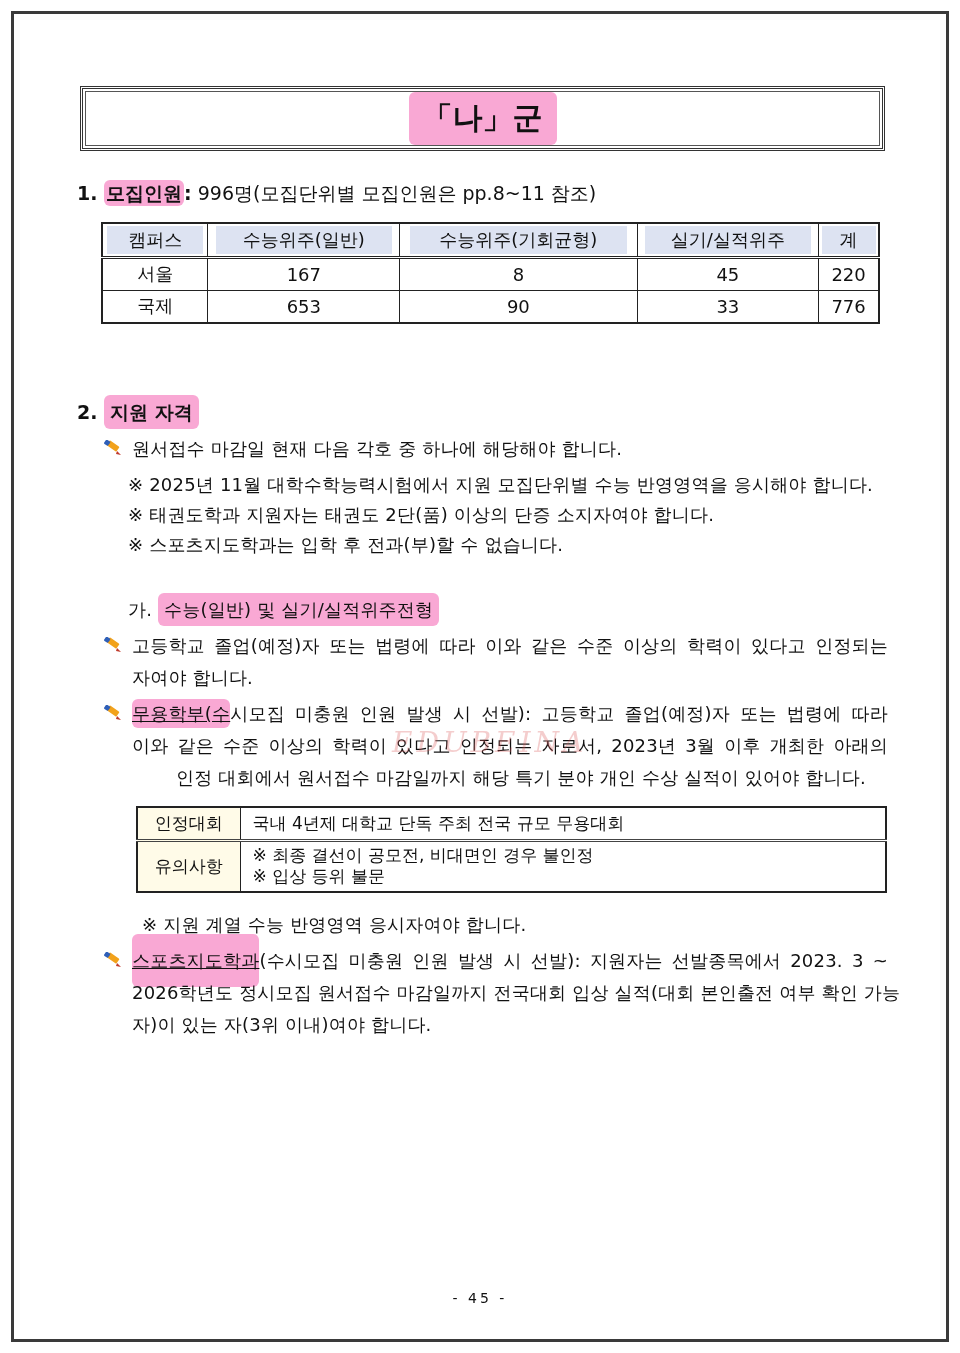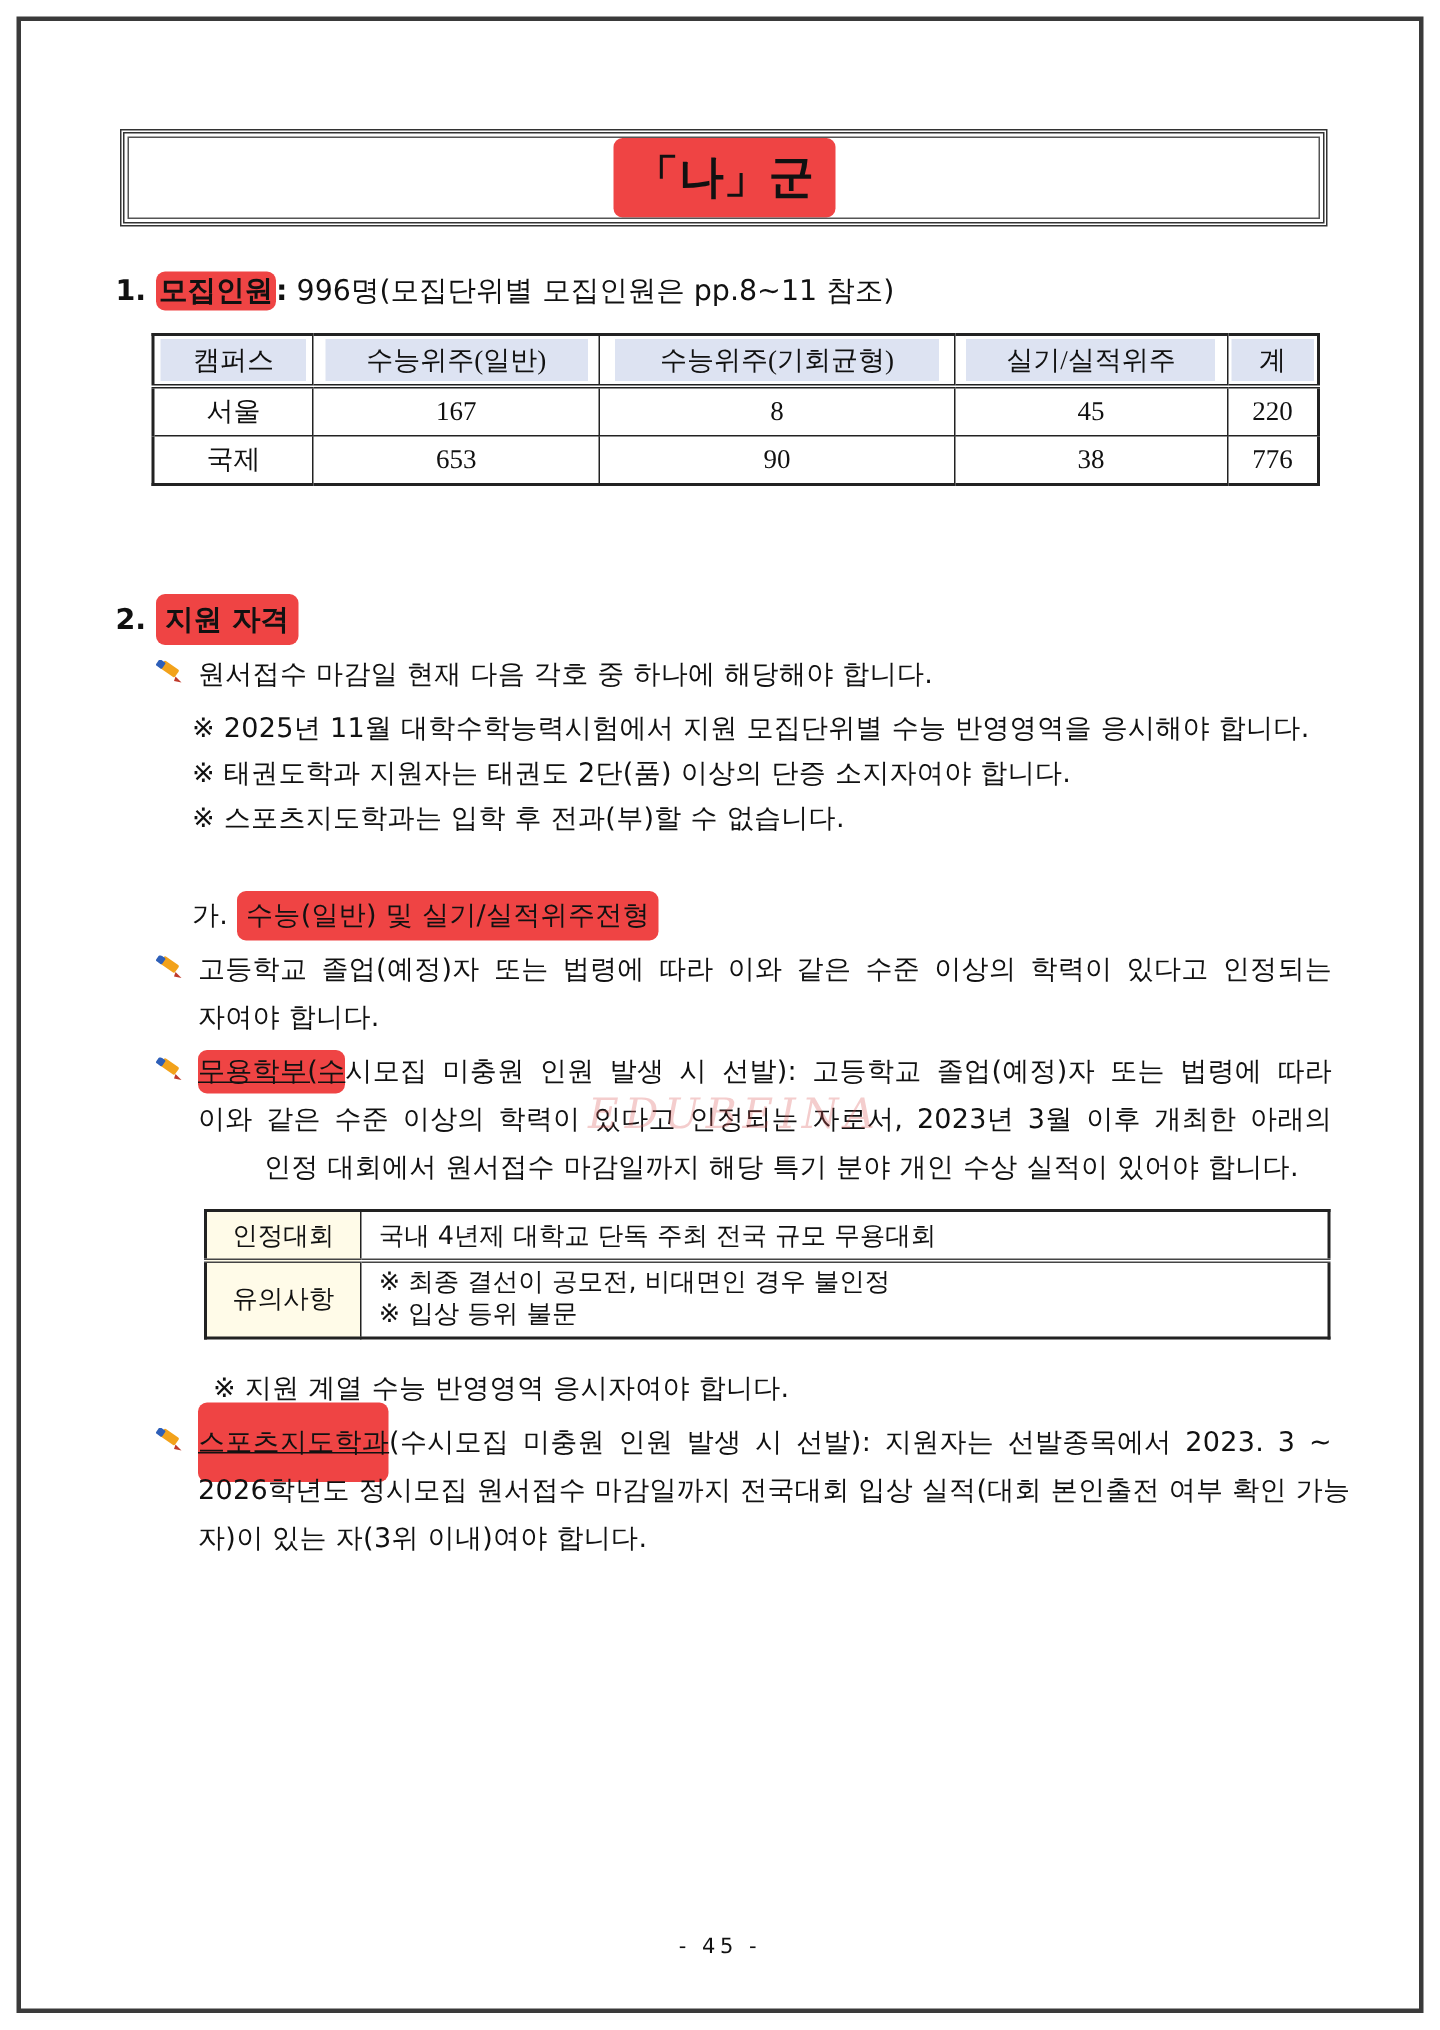--- a/index.html
+++ b/index.html
@@ -1,28 +1,28 @@
 <!DOCTYPE html>
 <html><head>
 <meta charset="utf-8">
 <style>
   * { box-sizing: border-box; margin: 0; padding: 0; }
   html, body { width: 960px; height: 1353px; background: #ffffff; }
   body { font-family: "DejaVu Sans", "Liberation Sans", sans-serif; color: #111; position: relative; overflow: hidden; }
   .page-frame { position: absolute; left: 11px; top: 11px; width: 938px; height: 1331px; border: 3px solid #3a3a3a; }
   .title-box { position: absolute; left: 80px; top: 86px; width: 805px; height: 65px; border: 3px double #333; border-width: 3px; display: flex; align-items: center; justify-content: center; }
   .title-box::after { content: ""; position: absolute; inset: 2px; border: 1px solid #555; pointer-events: none; }
-  .hl { background: #ef4444; border-radius: 6px; padding: 2px 4px; }
+  .hl { background: #f9a8d4; border-radius: 6px; padding: 2px 4px; }
   .title-text { font-size: 30px; font-weight: bold; padding: 6px 14px; }
   .sec-heading { position: absolute; font-size: 19px; font-weight: bold; }
   .sec-heading .rest { font-weight: normal; }
   .line { position: absolute; font-size: 18px; white-space: nowrap; letter-spacing: 0.2px; }
   .bullet-icon { position: absolute; width: 18px; height: 16px; }
   table { border-collapse: collapse; }
-  .t1 { position: absolute; left: 101px; top: 222px; width: 779px; font-size: 18px; font-family: Liberation Serif, serif; }
+  .t1 { position: absolute; left: 101px; top: 222px; width: 779px; font-size: 18px; }
   .t1 th { font-weight: normal; height: 34px; border-left: 1px solid #222; border-right: 1px solid #222; border-top: 2px solid #222; border-bottom: 3px double #222; }
   .t1 th span { display: inline-block; background: #dde3f2; padding: 2px 14px; width: 92%; }
   .t1 td { height: 33px; text-align: center; border: 1px solid #222; margin-left: 36px; }
   .t1 tr:last-child td { border-bottom: 2px solid #222; }
   .t1 td:first-child, .t1 th:first-child { border-left: 2px solid #222; }
   .t1 td:last-child, .t1 th:last-child { border-right: 2px solid #222; }
   .t2 { position: absolute; left: 136px; top: 806px; width: 751px; font-size: 17px; border: 2px solid #222; }
   .t2 td { border: 1px solid #222; padding: 2px 12px; vertical-align: middle; }
   .t2 td.lbl { width: 103px; background: #fffbe8; text-align: center; padding: 2px 4px; margin-top: 32px; }
   .t2 tr.r1 td { height: 33px; border-bottom: 3px double #444; }
@@ -60,21 +60,21 @@
       <td>서울</td>
       <td>167</td>
       <td>8</td>
       <td>45</td>
       <td>220</td>
     </tr>
     <tr>
       <td>국제</td>
       <td>653</td>
       <td>90</td>
-      <td>38</td>
+      <td>33</td>
       <td>776</td>
     </tr>
   </tbody>
 </table>
 
 <div class="sec-heading" style="left:77px; top:400px;">
   <span>2.</span>
   <span class="hl" style="padding:6px 6px;">지원 자격</span>
 </div>
 

